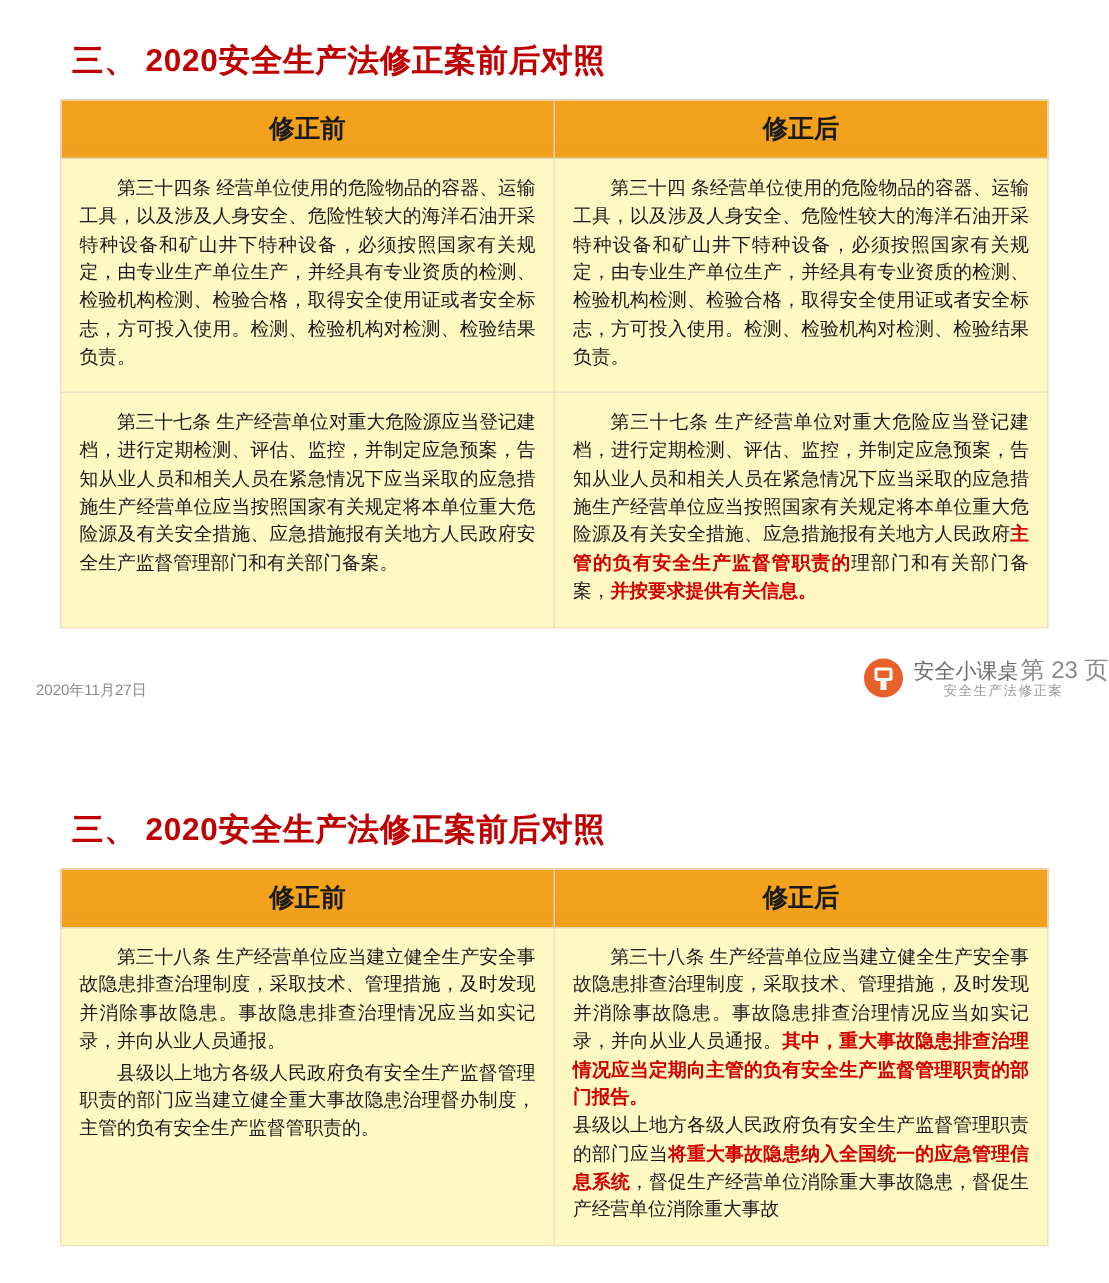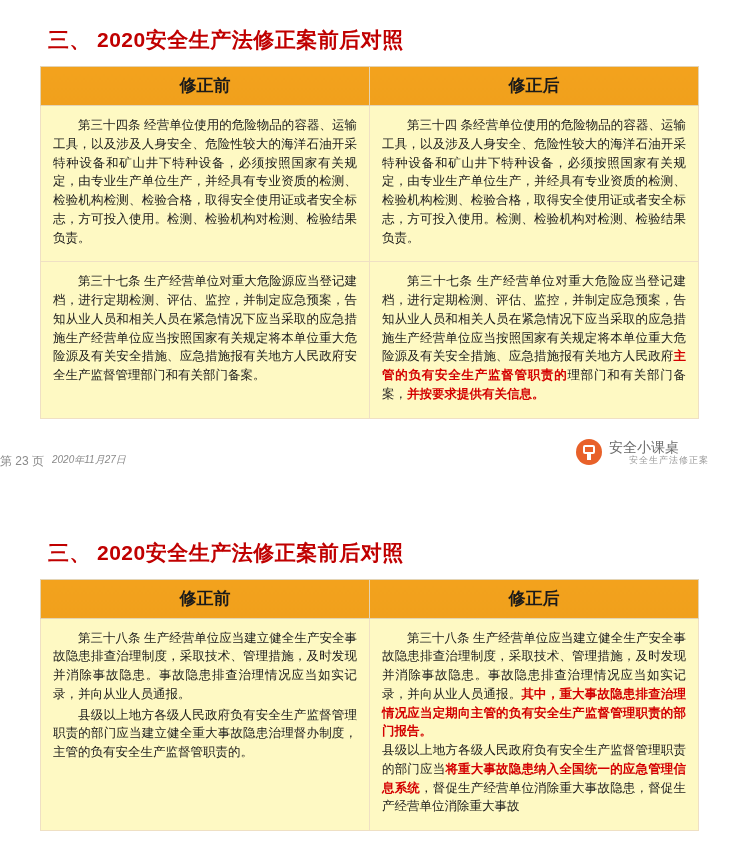--- a/index.html
+++ b/index.html
@@ -64,33 +64,32 @@
   .hl {
     color: #d40000;
     font-weight: bold;
   }
   .footer {
     position: relative;
     height: 62px;
   }
   .footer-date {
     position: absolute;
-    left: 52px;
+    left: 24px;
     top: 16px;
     font-size: 10px;
     color: #8a8a8a;
-    font-style: italic;
   }
   .footer-page {
     position: absolute;
     left: 0;
     right: 0;
-    top: 16px;
-    text-align: left;
-    font-size: 12px;
+    top: 0;
+    text-align: right;
+    font-size: 16px;
     color: #8a8a8a;
   }
   .watermark {
     position: absolute;
     right: 30px;
     top: 2px;
     display: flex;
     align-items: center;
     gap: 7px;
   }

